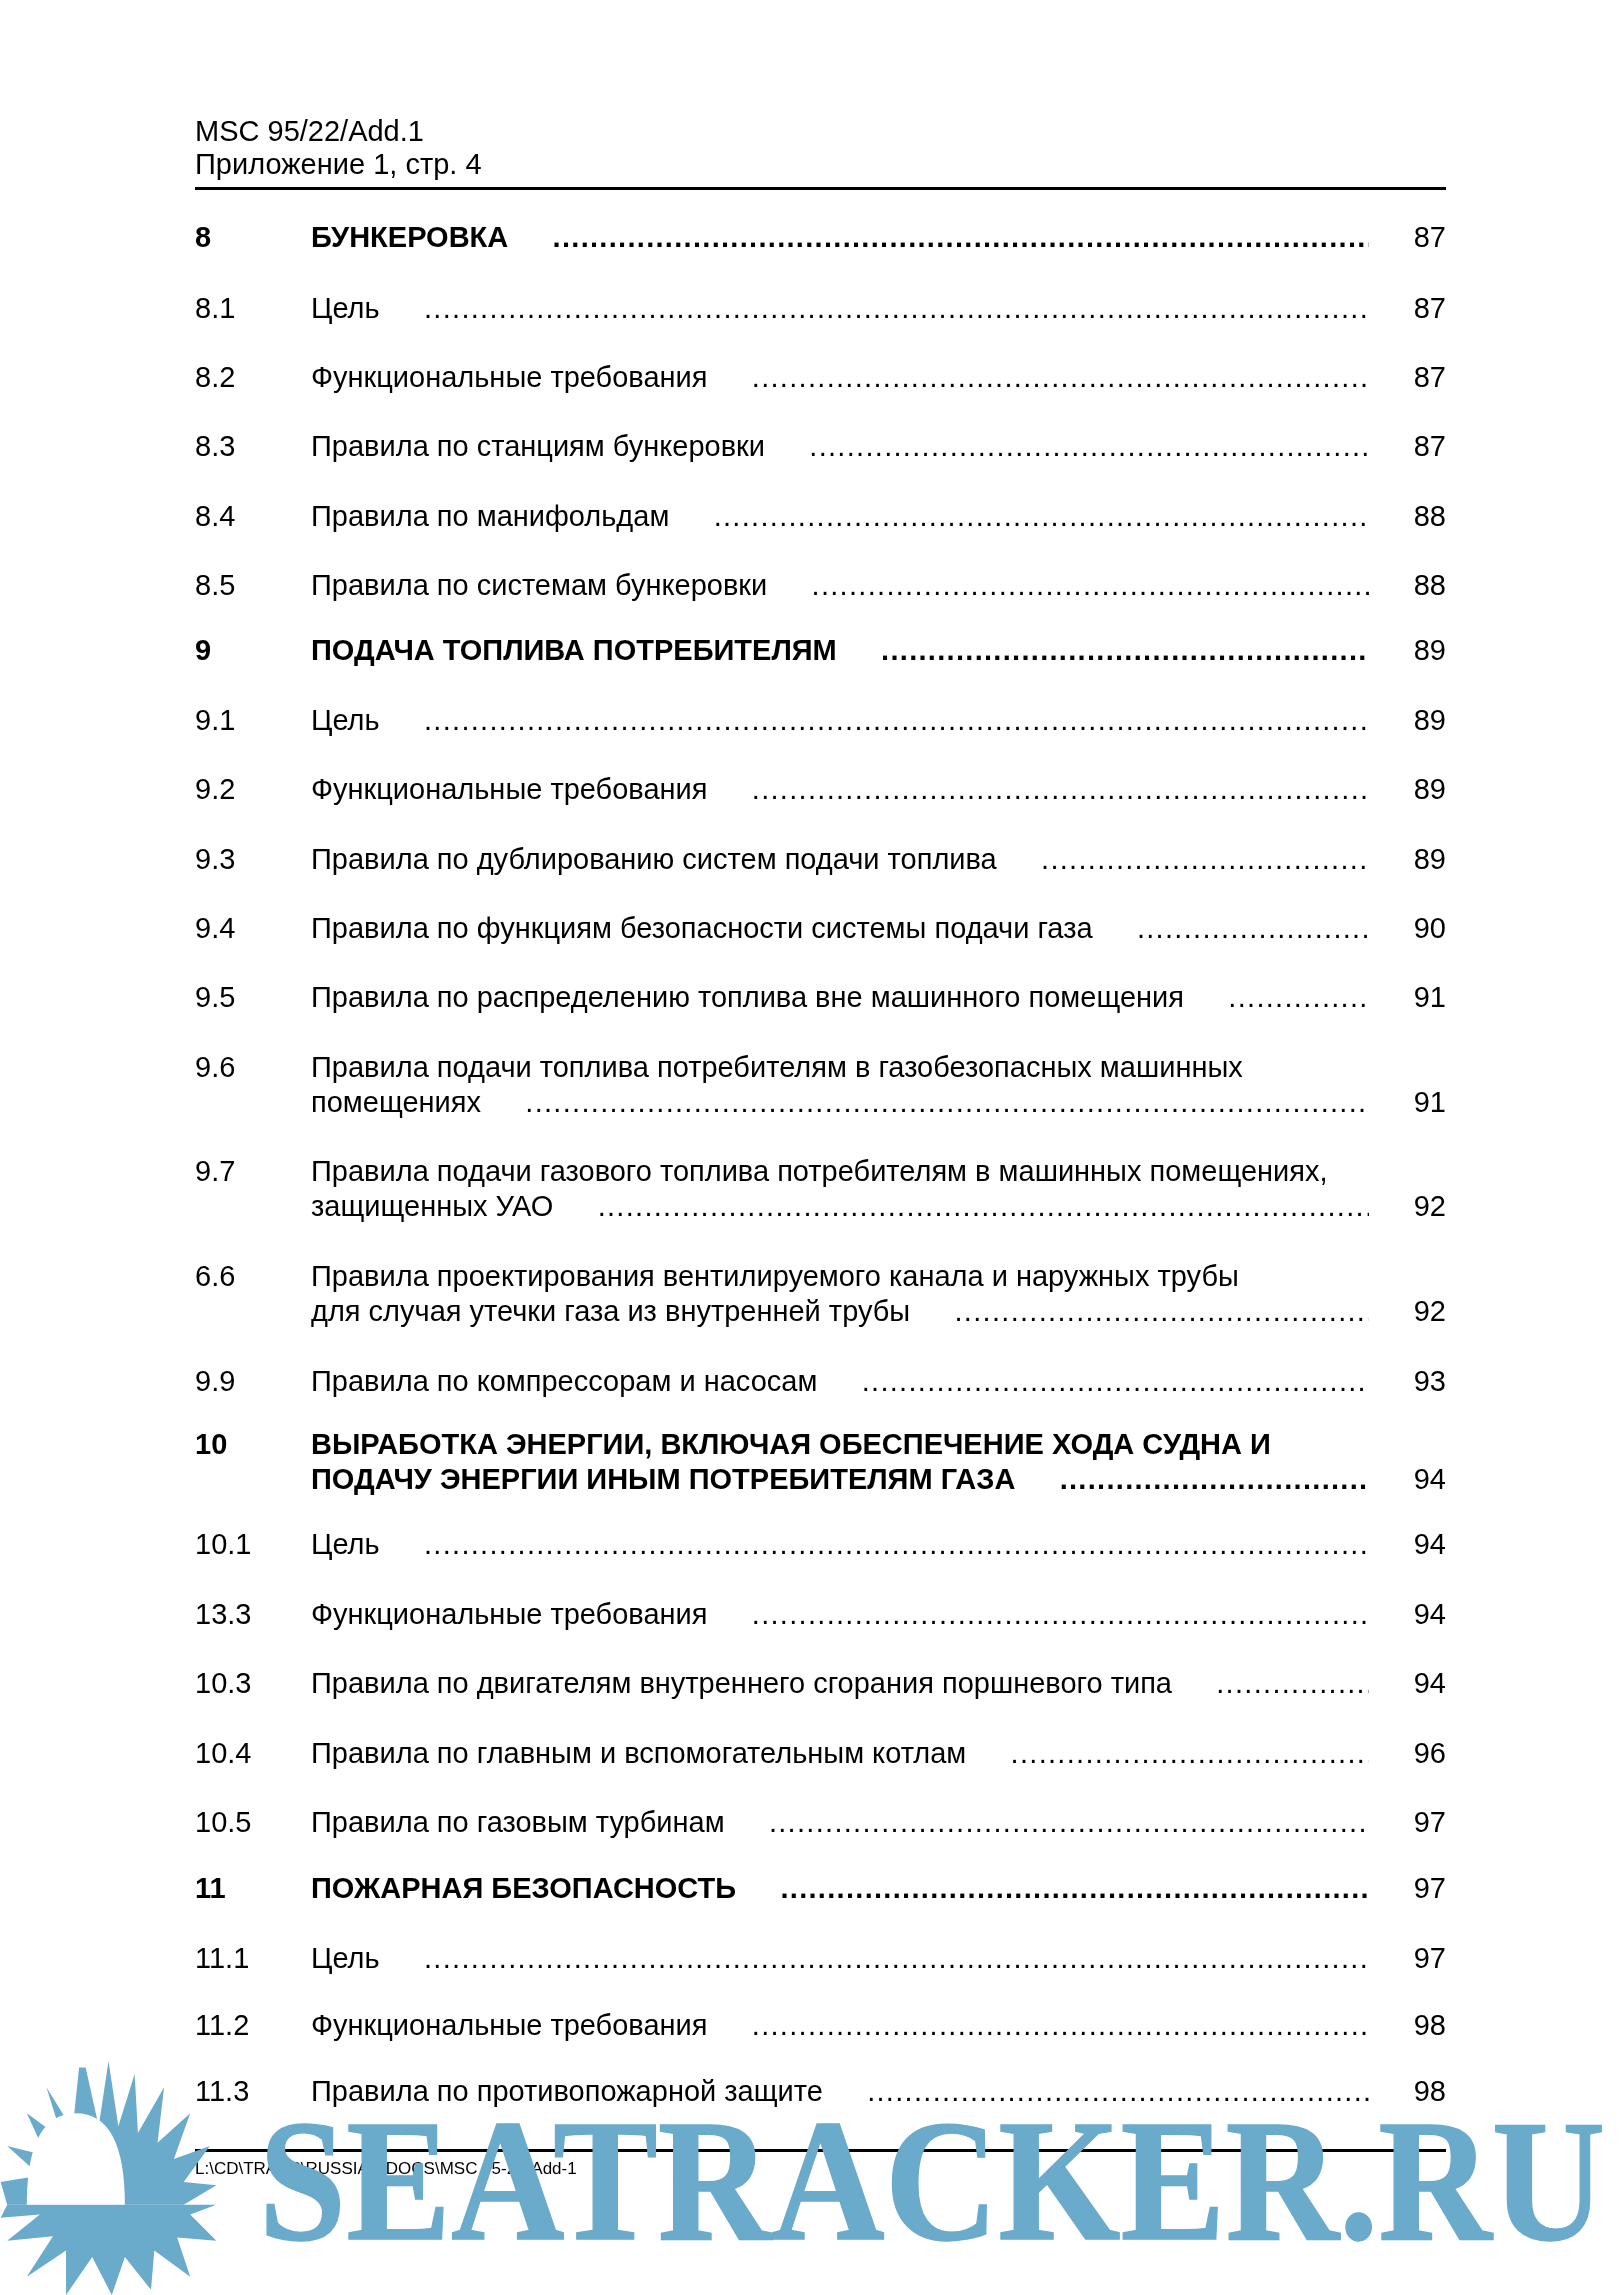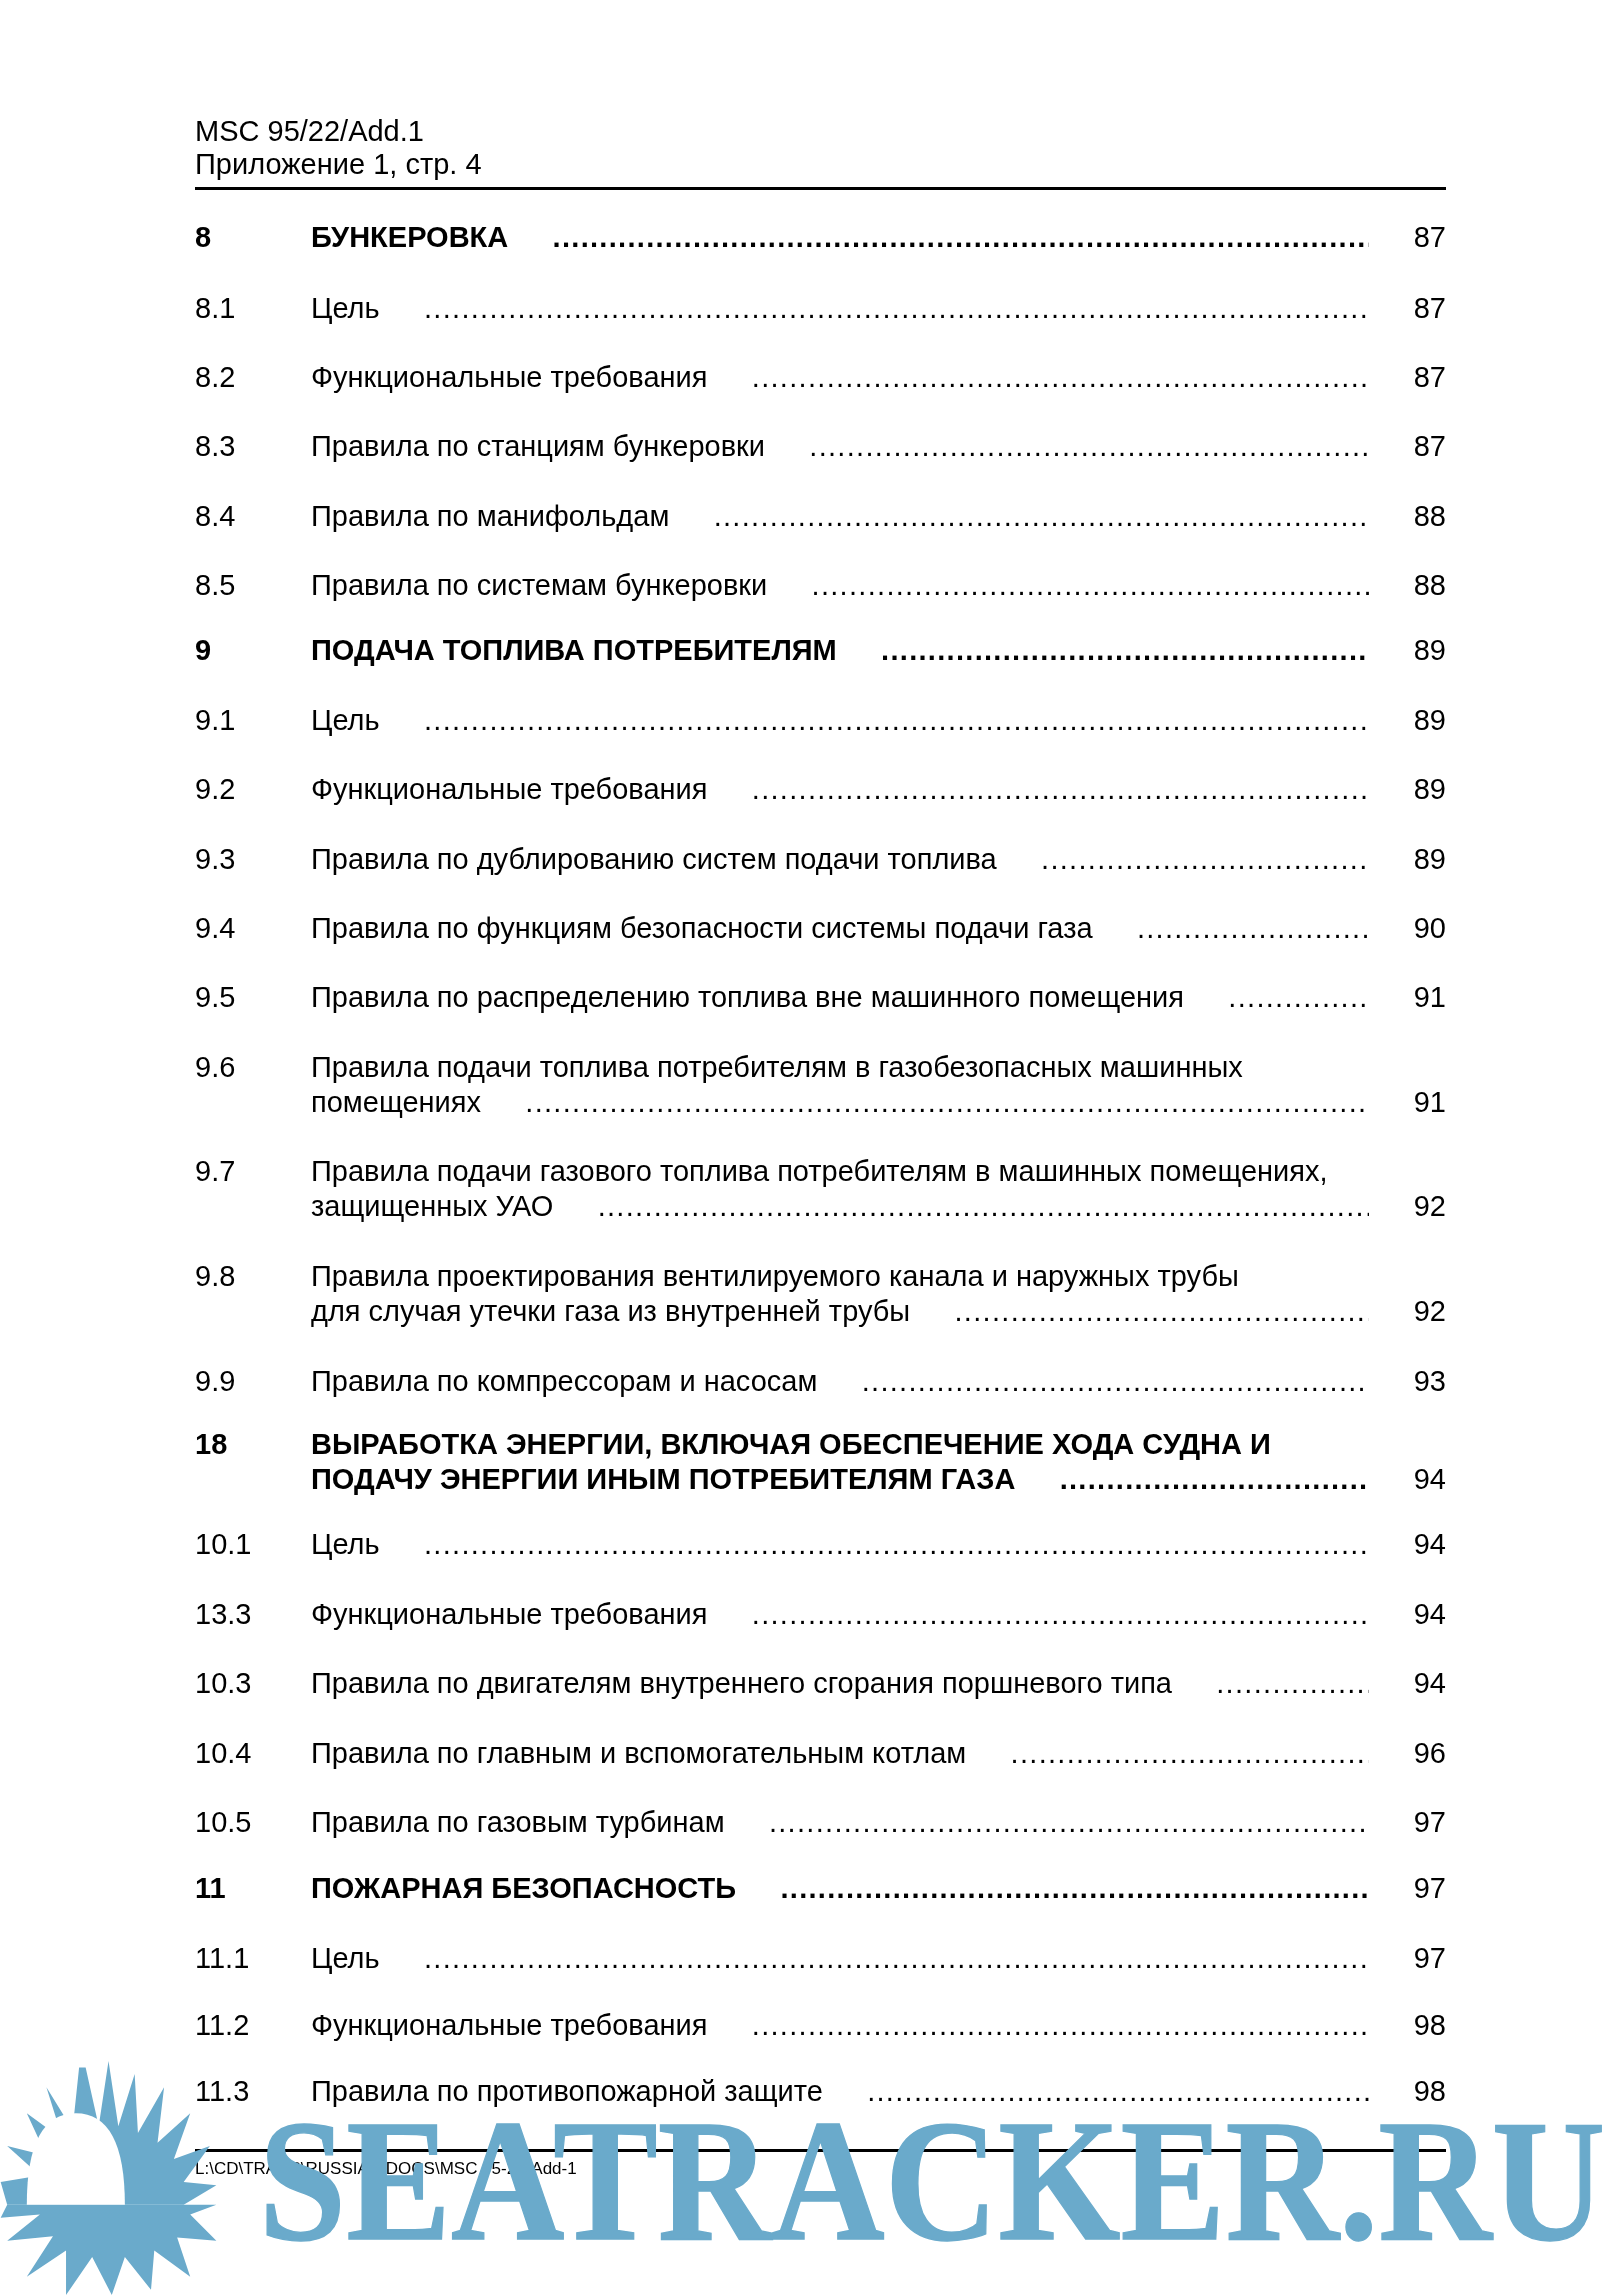--- a/index.html
+++ b/index.html
@@ -170,21 +170,21 @@
           <span class="toc-title">Правила подачи газового топлива потребителям в машинных помещениях,</span>
         </div>
         <div class="toc-line">
           <span class="toc-title">защищенных УАО</span>
           <span class="toc-leader"></span>
           <span class="toc-page" style="font-weight: normal;">92</span>
         </div>
       </div>
     </div>
     <div class="toc-row" style="top: 1259px;">
-      <span class="toc-num">9.8</span>
+      <span class="toc-num">6.6</span>
       <div class="toc-body">
         <div class="toc-line">
           <span class="toc-title">Правила проектирования вентилируемого канала и наружных трубы</span>
         </div>
         <div class="toc-line">
           <span class="toc-title">для случая утечки газа из внутренней трубы</span>
           <span class="toc-leader"></span>
           <span class="toc-page" style="font-weight: normal;">92</span>
         </div>
       </div>
@@ -193,21 +193,21 @@
       <span class="toc-num">9.9</span>
       <div class="toc-body">
         <div class="toc-line">
           <span class="toc-title">Правила по компрессорам и насосам</span>
           <span class="toc-leader"></span>
           <span class="toc-page" style="font-weight: normal;">93</span>
         </div>
       </div>
     </div>
     <div class="toc-row bold" style="top: 1427px;">
-      <span class="toc-num">18</span>
+      <span class="toc-num">10</span>
       <div class="toc-body">
         <div class="toc-line">
           <span class="toc-title">ВЫРАБОТКА ЭНЕРГИИ, ВКЛЮЧАЯ ОБЕСПЕЧЕНИЕ ХОДА СУДНА И</span>
         </div>
         <div class="toc-line">
           <span class="toc-title">ПОДАЧУ ЭНЕРГИИ ИНЫМ ПОТРЕБИТЕЛЯМ ГАЗА</span>
           <span class="toc-leader"></span>
           <span class="toc-page" style="font-weight: normal;">94</span>
         </div>
       </div>

